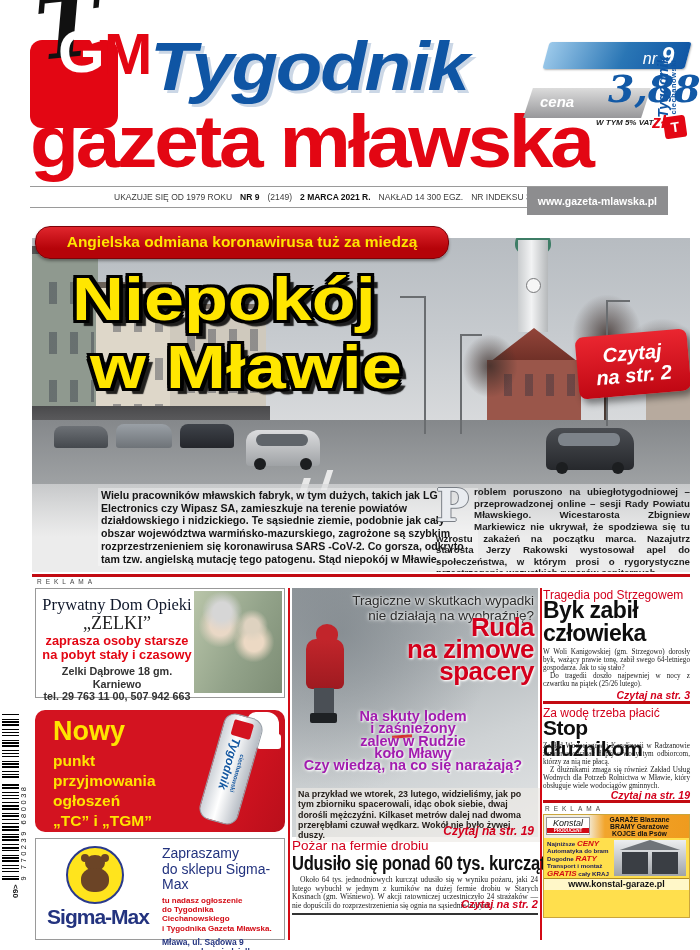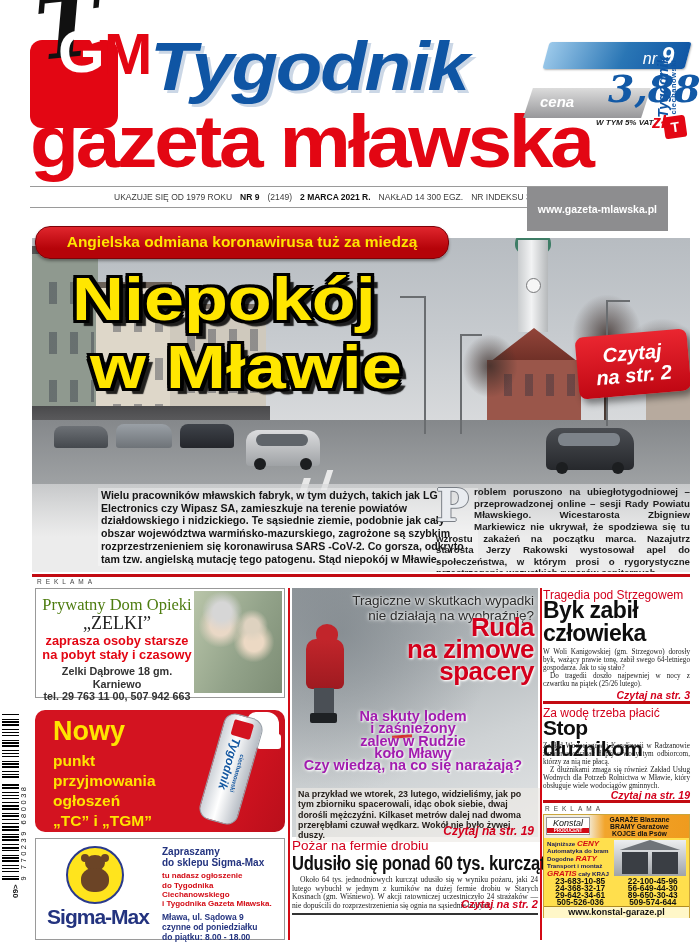--- a/index.html
+++ b/index.html
@@ -35,21 +35,21 @@
                 text-align:center;}
   .side-t{font-style:italic;font-weight:bold;font-size:14px;color:#0f55a4;line-height:13px;}
   .side-s{font-weight:bold;font-size:7.5px;color:#0f55a4;line-height:7px;letter-spacing:.5px;}
   .side-tc{left:664px;top:116px;width:22px;height:22px;background:#e30613;border-radius:3px;
            color:#fff;font-weight:bold;font-size:14px;text-align:center;line-height:22px;transform:rotate(-8deg);}
   .dateline{left:30px;top:186px;width:638px;height:22px;border-top:1.5px solid #9a9a9a;
             border-bottom:1.5px solid #9a9a9a;font-size:8.5px;color:#3c3c3c;display:flex;
             align-items:center;gap:8px;padding-left:84px;box-sizing:border-box;}
   .dateline .b{font-weight:bold;color:#111;}
   .site-box{position:absolute;right:0;top:0;height:100%;background:#8d8d8f;color:#fff;
-            font-weight:bold;font-size:10.5px;display:flex;align-items:center;padding:12px 11px;}
+            font-weight:bold;font-size:10.5px;display:flex;align-items:center;padding:4px 11px;}
 
   
   .banner{left:35px;top:226px;width:412px;height:31px;border-radius:15px;border:1px solid #7d0208;
           background:linear-gradient(#e0262d,#b50309 70%);box-shadow:0 2px 3px rgba(0,0,0,.35);
           color:#ffe400;font-weight:bold;font-size:15.5px;text-align:center;line-height:29px;z-index:5;}
   .lead-photo{left:32px;top:238px;width:658px;height:334px;overflow:hidden;
               background:linear-gradient(#b7bcc1 0%,#c7cbcf 30%,#d8dadc 55%,#e6e7e8 78%,#eeeeee 100%);}
   .bld{position:absolute;}
   .win-band{position:absolute;left:4px;right:4px;height:22px;
             background:repeating-linear-gradient(90deg,transparent 0 13px,rgba(40,45,60,.38) 13px 21px);}
@@ -92,21 +92,21 @@
 
   
   .zelki{left:35px;top:588px;width:250px;height:110px;border:1px solid #999;background:#fff;box-sizing:border-box;}
   .zelki-photo{position:absolute;right:2px;top:2px;width:88px;height:102px;
      background:radial-gradient(circle at 32% 20%,#d6d6d6 9%,transparent 20%),
                 radial-gradient(circle at 30% 34%,#e9d8c6 11%,transparent 24%),
                 radial-gradient(circle at 66% 34%,#ded2c0 8%,transparent 18%),
                 radial-gradient(circle at 68% 50%,#ecd9c4 12%,transparent 26%),
                 linear-gradient(115deg,#b9c5a9,#93a38a 55%,#7d8d75);}
   .zelki-txt{position:absolute;left:2px;top:7px;width:158px;text-align:center;}
-  .z1{font-family:"Liberation Serif",serif;font-size:16.5px;color:#4d7c0f;line-height:1.05;}
+  .z1{font-family:"Liberation Serif",serif;font-size:16.5px;color:#0f172a;line-height:1.05;}
   .z2{font-family:"Liberation Serif",serif;font-size:18px;color:#222;line-height:1.15;}
   .z3{font-weight:bold;font-size:12.8px;color:#e30613;line-height:1.1;}
   .z5{font-weight:bold;font-size:10.8px;color:#333;line-height:1.15;margin-top:3px;}
   .tgmad{left:35px;top:710px;width:250px;height:122px;border-radius:10px;
          background:linear-gradient(115deg,#d31320 75%,#b90f1b);overflow:hidden;}
   .tg-l1{position:absolute;left:18px;top:6px;color:#ffe400;font-weight:bold;font-size:27px;}
   .tg-l{position:absolute;left:18px;color:#ffe400;font-weight:bold;font-size:15.5px;}
   .roll{position:absolute;right:34px;top:4px;width:38px;height:108px;border:1px solid #98a0a8;
         border-radius:12px;transform:rotate(16deg);
         background:linear-gradient(90deg,#cdd2d8,#ffffff 42%,#b6bcc4);overflow:hidden;}
@@ -118,21 +118,21 @@
   .thumb2{position:absolute;right:4px;top:24px;width:24px;height:15px;background:#fff;border-radius:3px;}
   .sigma{left:35px;top:838px;width:250px;height:102px;border:1px solid #9a9a9a;background:#fff;box-sizing:border-box;}
   .sig-circle{position:absolute;left:30px;top:7px;width:54px;height:54px;background:#ffe41d;
               border:2px solid #2a3a8c;border-radius:50%;}
   .bear-ear{position:absolute;width:8px;height:8px;border-radius:50%;background:#6b4426;top:6px;}
   .bear-head{position:absolute;left:17px;top:7px;width:20px;height:16px;border-radius:50%;background:#6b4426;}
   .bear-body{position:absolute;left:13px;top:20px;width:28px;height:24px;border-radius:46%;background:#6b4426;}
   .sig-brand{position:absolute;left:0;top:66px;width:124px;text-align:center;font-weight:bold;
              font-size:21px;color:#23337f;letter-spacing:-1px;}
   .sig-right{position:absolute;left:126px;top:7px;width:120px;}
-  .sg1{font-weight:bold;font-size:10px;color:#23337f;line-height:1.12;}
+  .sg1{font-weight:normal;font-size:14px;color:#23337f;line-height:1.12;}
   .sgr{font-weight:bold;font-size:8px;color:#d30b15;line-height:1.15;}
   .sgi{font-weight:bold;font-size:8.5px;color:#23337f;line-height:1.18;}
   .barcode-wrap{left:1px;top:688px;width:28px;height:220px;}
   .barcode{position:absolute;left:-86px;top:96px;width:200px;height:28px;transform:rotate(-90deg);
            display:flex;align-items:center;gap:4px;}
   .bars-col{display:flex;flex-direction:column;}
   .bars{width:168px;height:17px;
         background:repeating-linear-gradient(90deg,#000 0 1.5px,#fff 1.5px 3px,#000 3px 4px,#fff 4px 7.5px,#000 7.5px 9px,#fff 9px 10.5px);}
   .bdigits{font-size:7.5px;letter-spacing:2.5px;color:#111;}
   .bcode{font-size:8px;font-weight:bold;color:#111;}
@@ -453,26 +453,16 @@
         <div class="kon-feat"><span>Dogodne </span><span class="kf-em">RATY</span><span></span></div>
         <div class="kon-feat"><span>Transport i montaż</span><span class="kf-em"></span><span></span></div>
         <div class="kon-feat"><span class="kf-em">GRATIS</span><span> cały KRAJ</span></div>
       </div>
       <div class="kon-photo">
         <div class="kon-roof"></div>
         <div class="kon-door" style="left:8px;"></div>
         <div class="kon-door" style="right:8px;"></div>
       </div>
     </div>
-    <div class="kon-phones">
-      <span class="kon-phone">23-683-10-85</span>
-        <span class="kon-phone">22-100-45-96</span>
-      <span class="kon-phone">24-368-32-17</span>
-        <span class="kon-phone">56-649-44-30</span>
-      <span class="kon-phone">29-642-34-61</span>
-        <span class="kon-phone">89-650-30-43</span>
-      <span class="kon-phone">505-526-036</span>
-        <span class="kon-phone">509-574-644</span>
-    </div>
     <div class="kon-site">www.konstal-garaze.pl</div>
   </div>
 
 </div>
 
 </body></html>

